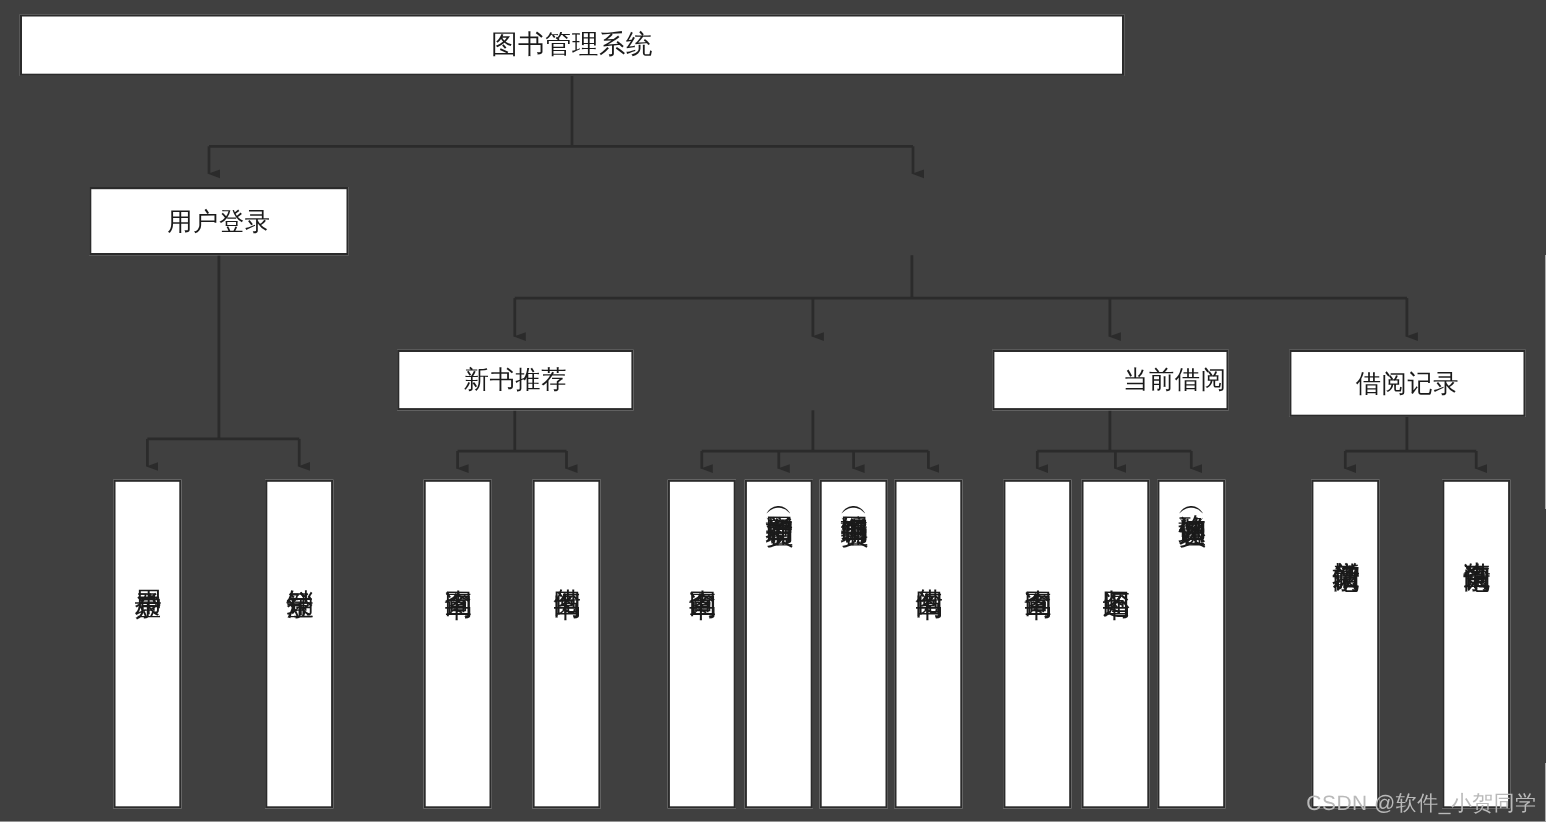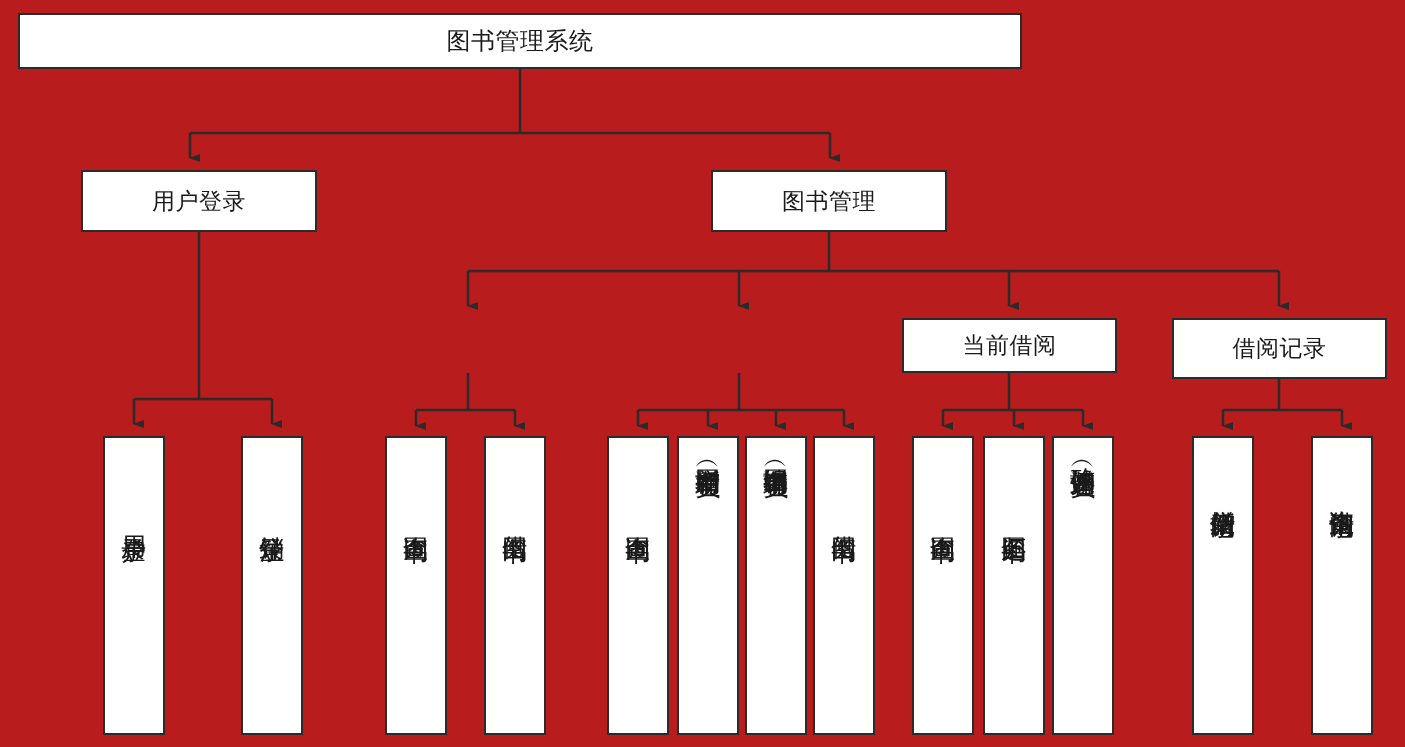--- a/index.html
+++ b/index.html
@@ -7,21 +7,21 @@
     padding: 0;
     background: #ffffff;
   }
   body {
     font-family: "Liberation Sans", "DejaVu Sans", sans-serif;
   }
   #canvas {
     position: relative;
     width: 1405px;
     height: 747px;
-    background: #b91c1c;
+    background: #404040;
     overflow: hidden;
   }
   svg.wires {
     position: absolute;
     left: 0;
     top: 0;
     width: 1405px;
     height: 747px;
     pointer-events: none;
   }
@@ -129,25 +129,25 @@
     </g>
   </svg>
 
   <div class="node root" style="left:18px; top:13px; width:1004px; height:56px;">
     <span class="label">图书管理系统</span>
   </div>
 
   <div class="node" style="left:81px; top:170px; width:236px; height:62px;">
     <span class="label">用户登录</span>
   </div>
-  <div class="node" style="left:711px; top:170px; width:236px; height:62px;">
-    <span class="label">图书管理</span>
+
+  <div class="node" style="left:361px; top:318px; width:215px; height:55px;">
+    <span class="label">新书推荐</span>
   </div>
-
-  <div class="node" style="left:902px; top:318px; width:215px; height:55px;">
+  <div class="node" style="left:902px; top:318px; width:215px; height:55px;justify-content:flex-end;">
     <span class="label">当前借阅</span>
   </div>
   <div class="node" style="left:1172px; top:318px; width:215px; height:61px;">
     <span class="label">借阅记录</span>
   </div>
 
   <div class="node leaf mid" style="left:103px; top:436px; width:62px; height:299px;">
     <span class="label">用户登录</span>
   </div>
   <div class="node leaf mid" style="left:241px; top:436px; width:62px; height:299px;">
@@ -184,14 +184,15 @@
     <span class="label">确认归还（管理员）</span>
   </div>
 
   <div class="node leaf mid2" style="left:1192px; top:436px; width:62px; height:299px;">
     <span class="label">新增借阅记录</span>
   </div>
   <div class="node leaf mid2" style="left:1311px; top:436px; width:62px; height:299px;">
     <span class="label">查询借阅记录</span>
   </div>
 
+  <div class="watermark">CSDN @软件_小贺同学</div>
 
 </div>
 
 </body></html>

